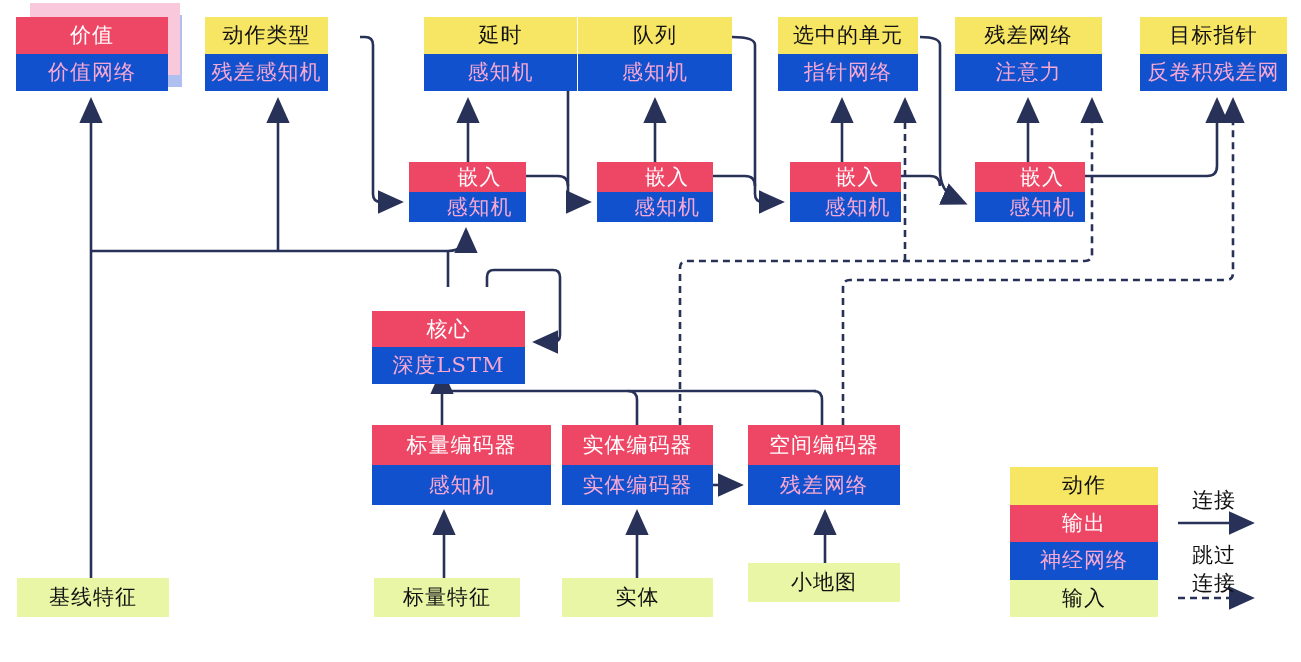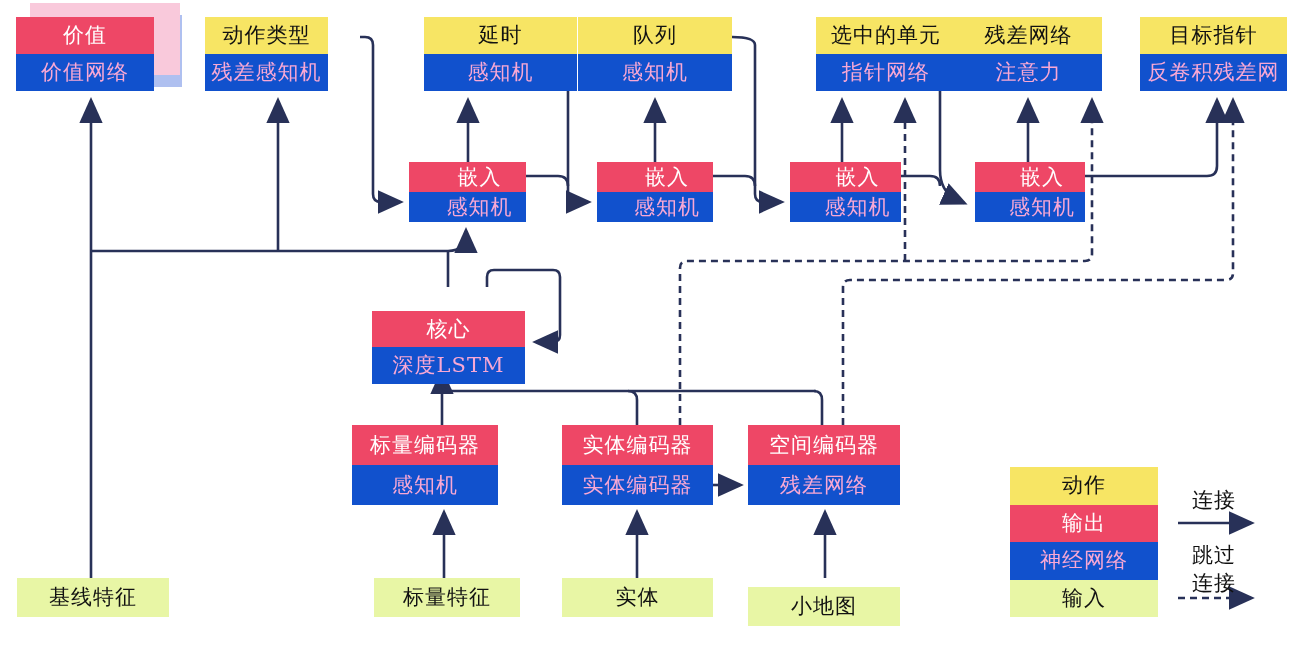--- a/index.html
+++ b/index.html
@@ -73,37 +73,37 @@
         <path d="M 905 261 L 905 101" marker-end="url(#arr)"></path>
         <path d="M 843 425 L 843 287 Q 843 280 850 280 L 1226 280 Q 1233 280 1233 273 L 1233 101" marker-end="url(#arr)"></path>
         <path d="M 1178 598 L 1251 598" marker-end="url(#arr)"></path>
       </g>
     </g>
   </svg>
 
   <div class="sheet" style="left:32px;top:15px;width:150px;height:72px;background:var(--sheet-blue);"></div>
   <div class="sheet" style="left:30px;top:3px;width:150px;height:72px;background:var(--sheet-pink);"></div>
 
-  <div class="node" style="left:16px;top:17px;width:138px;">
+  <div class="node" style="left:16px;top:17px;width:152px;">
     <div class="cell red h37">价值</div>
     <div class="cell blue h37">价值网络</div>
   </div>
   <div class="node" style="left:205px;top:17px;width:123px;">
     <div class="cell yellow h37">动作类型</div>
     <div class="cell blue h37">残差感知机</div>
   </div>
   <div class="node" style="left:390px;top:17px;width:153px;padding-left:34px;">
     <div class="cell yellow h37">延时</div>
     <div class="cell blue h37">感知机</div>
   </div>
   <div class="node" style="left:578px;top:17px;width:154px;">
     <div class="cell yellow h37">队列</div>
     <div class="cell blue h37">感知机</div>
   </div>
-  <div class="node" style="left:816px;top:17px;width:140px;">
+  <div class="node" style="left:778px;top:17px;width:140px;">
     <div class="cell yellow h37">选中的单元</div>
     <div class="cell blue h37">指针网络</div>
   </div>
   <div class="node" style="left:955px;top:17px;width:147px;">
     <div class="cell yellow h37">残差网络</div>
     <div class="cell blue h37">注意力</div>
   </div>
   <div class="node" style="left:1140px;top:17px;width:147px;">
     <div class="cell yellow h37">目标指针</div>
     <div class="cell blue h37">反卷积残差网</div>
@@ -124,21 +124,21 @@
   <div class="node" style="left:975px;top:162px;width:110px;">
     <div class="cell red h30">嵌入</div>
     <div class="cell blue h30">感知机</div>
   </div>
 
   <div class="node" style="left:372px;top:287px;width:153px;">
     <div class="cell red h36">核心</div>
     <div class="cell blue h37">深度LSTM</div>
   </div>
 
-  <div class="node" style="left:352px;top:425px;width:146px;">
+  <div class="node" style="left:372px;top:425px;width:179px;">
     <div class="cell red h40">标量编码器</div>
     <div class="cell blue h40">感知机</div>
   </div>
   <div class="node" style="left:562px;top:425px;width:151px;">
     <div class="cell red h40">实体编码器</div>
     <div class="cell blue h40">实体编码器</div>
   </div>
   <div class="node" style="left:748px;top:425px;width:152px;">
     <div class="cell red h40">空间编码器</div>
     <div class="cell blue h40">残差网络</div>
@@ -146,21 +146,21 @@
 
   <div class="node" style="left:17px;top:578px;width:152px;">
     <div class="cell green h39">基线特征</div>
   </div>
   <div class="node" style="left:374px;top:578px;width:146px;border-radius:7px;">
     <div class="cell green h39">标量特征</div>
   </div>
   <div class="node" style="left:562px;top:578px;width:151px;">
     <div class="cell green h39">实体</div>
   </div>
-  <div class="node" style="left:748px;top:587px;width:152px;">
+  <div class="node" style="left:748px;top:563px;width:152px;">
     <div class="cell green h39">小地图</div>
   </div>
 
   <div class="legend">
     <div class="cell yellow">动作</div>
     <div class="cell red">输出</div>
     <div class="cell blue">神经网络</div>
     <div class="cell green">输入</div>
   </div>
   <div class="lbl" style="left:1184px;top:486px;width:60px;">连接</div>

